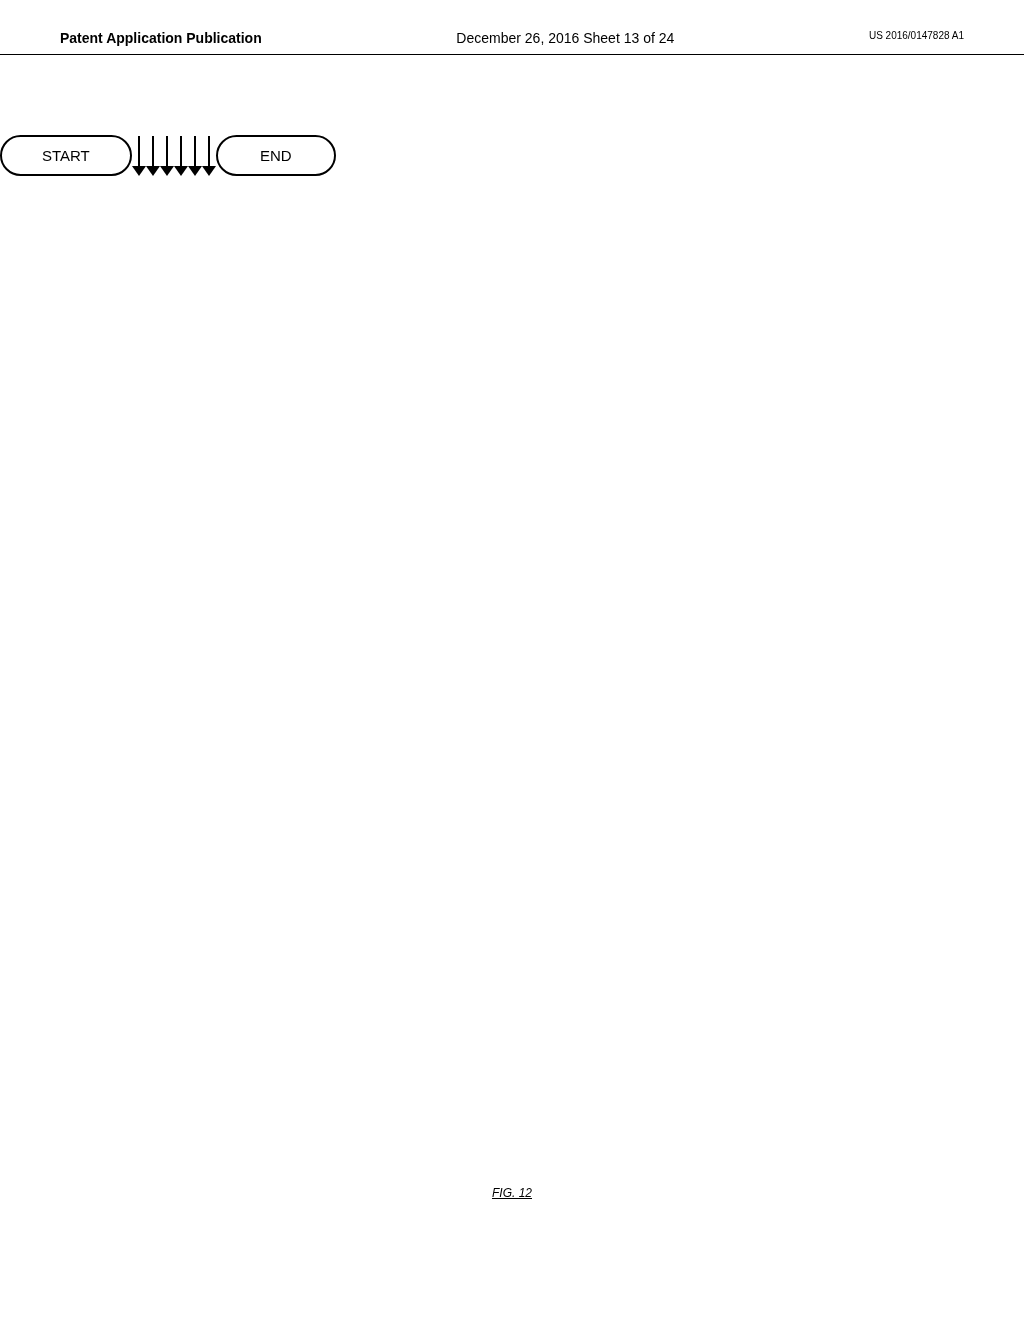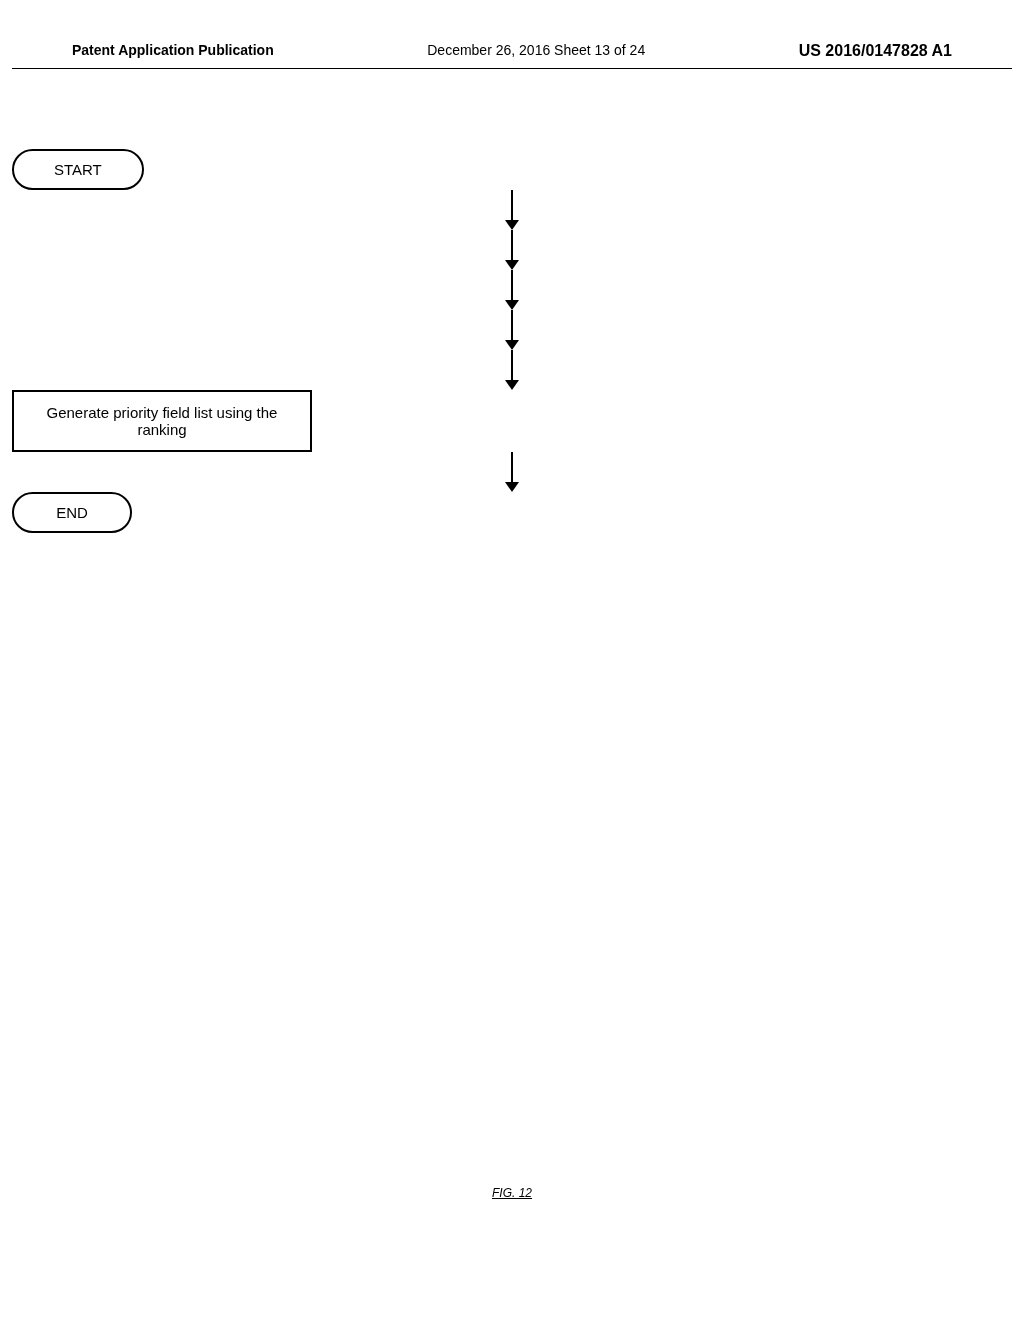--- a/index.html
+++ b/index.html
@@ -10,21 +10,21 @@
       width: 1024px;
       min-height: 1320px;
       position: relative;
       color: #000000;
     }
 
     .page {
       width: 1024px;
       min-height: 1320px;
       background: #ffffff;
-      padding: 12px;
+      padding: 0;
       position: relative;
     }
 
     
     .header {
       display: flex;
       justify-content: space-between;
       align-items: flex-start;
       padding: 30px 60px 0 60px;
       border-bottom: 1px solid #000;
@@ -35,28 +35,29 @@
       font-size: 14px;
       font-weight: bold;
     }
 
     .header-center {
       font-size: 14px;
       text-align: center;
     }
 
     .header-right {
-      font-size: 16px;
-      font-weight: bold;
+      font-size: 10px;
+      font-weight: normal;
     }
 
     
     .flowchart-container {
       display: flex;
-      flex-direction: column;
+      flex-direction: row;
+      align-items: center;
       padding-top: 80px;
       position: relative;
     }
 
     
     .node-wrapper {
       display: flex;
       align-items: center;
       position: relative;
       margin-bottom: 0;
@@ -164,26 +165,20 @@
       <div class="arrow-line"></div>
       <div class="arrow-head"></div>
     </div>
 
 
     <div class="arrow-down">
       <div class="arrow-line"></div>
       <div class="arrow-head"></div>
     </div>
 
-    <div class="node-wrapper">
-      <div class="node-rect">
-        <span>Generate priority field list using the ranking</span>
-      </div>
-      <div class="step-label">Step 1208</div>
-    </div>
 
     <div class="arrow-down">
       <div class="arrow-line"></div>
       <div class="arrow-head"></div>
     </div>
 
     <div class="node-wrapper">
       <div class="node-oval">END</div>
     </div>
 

